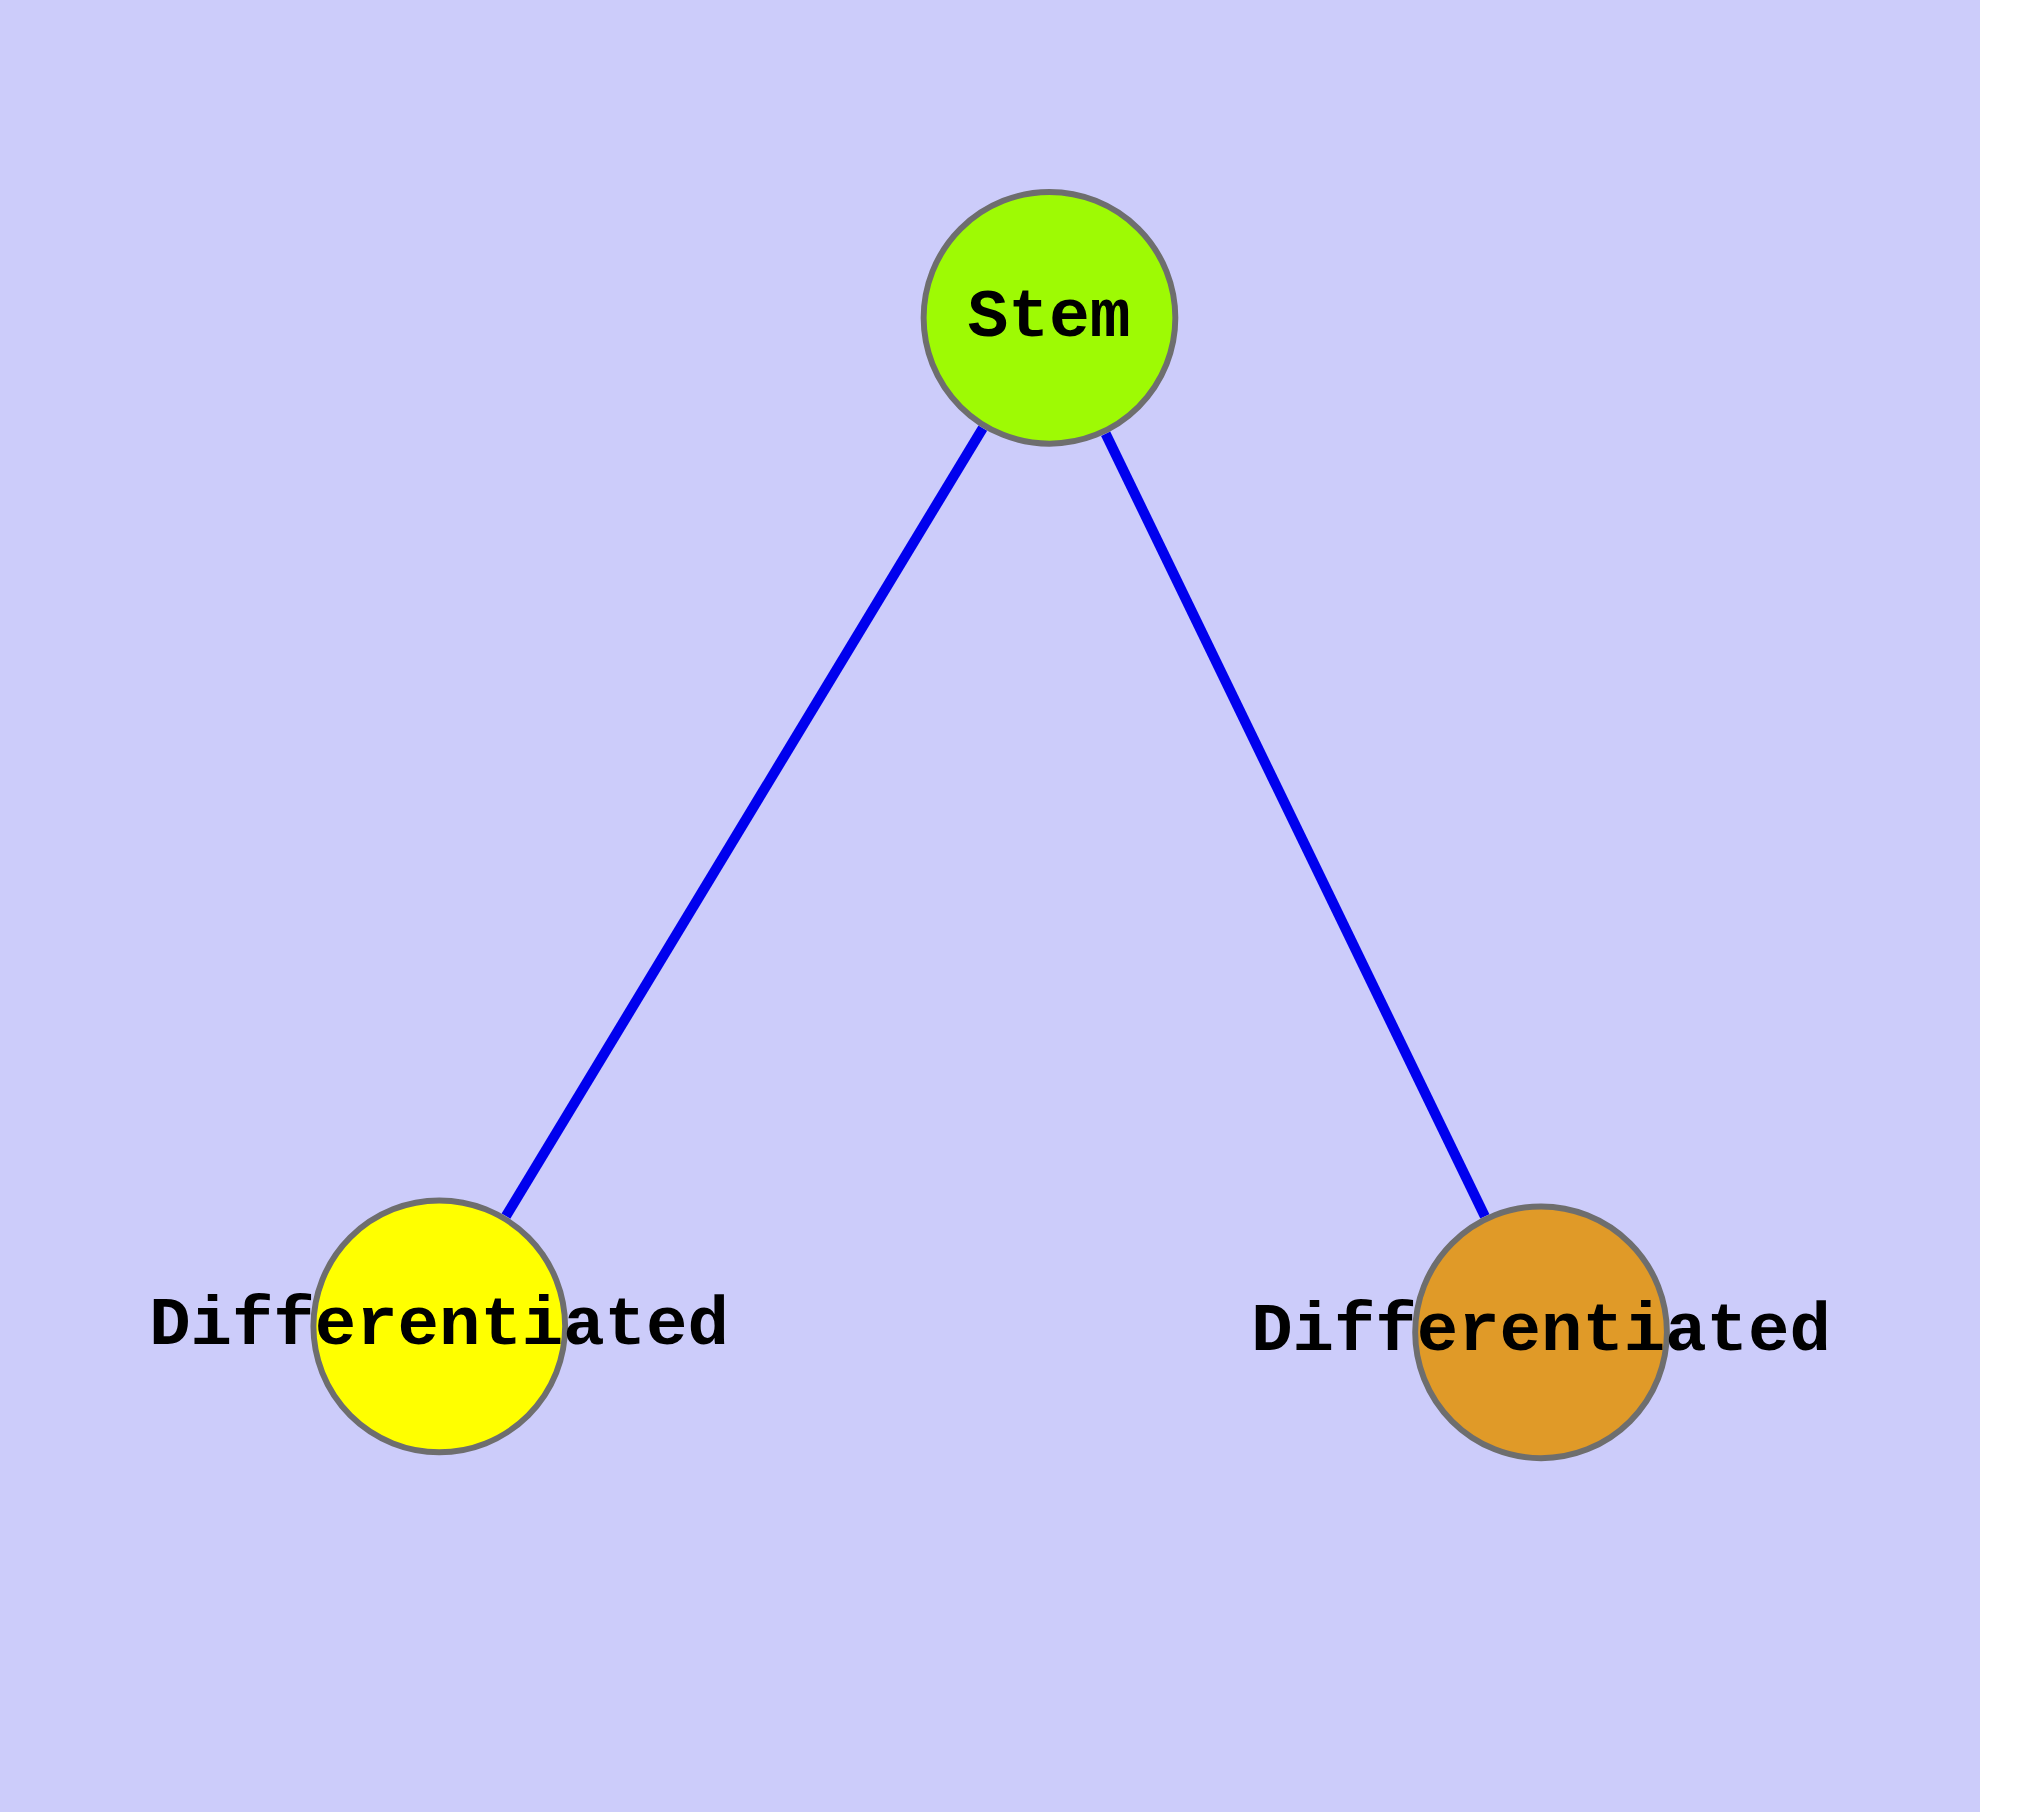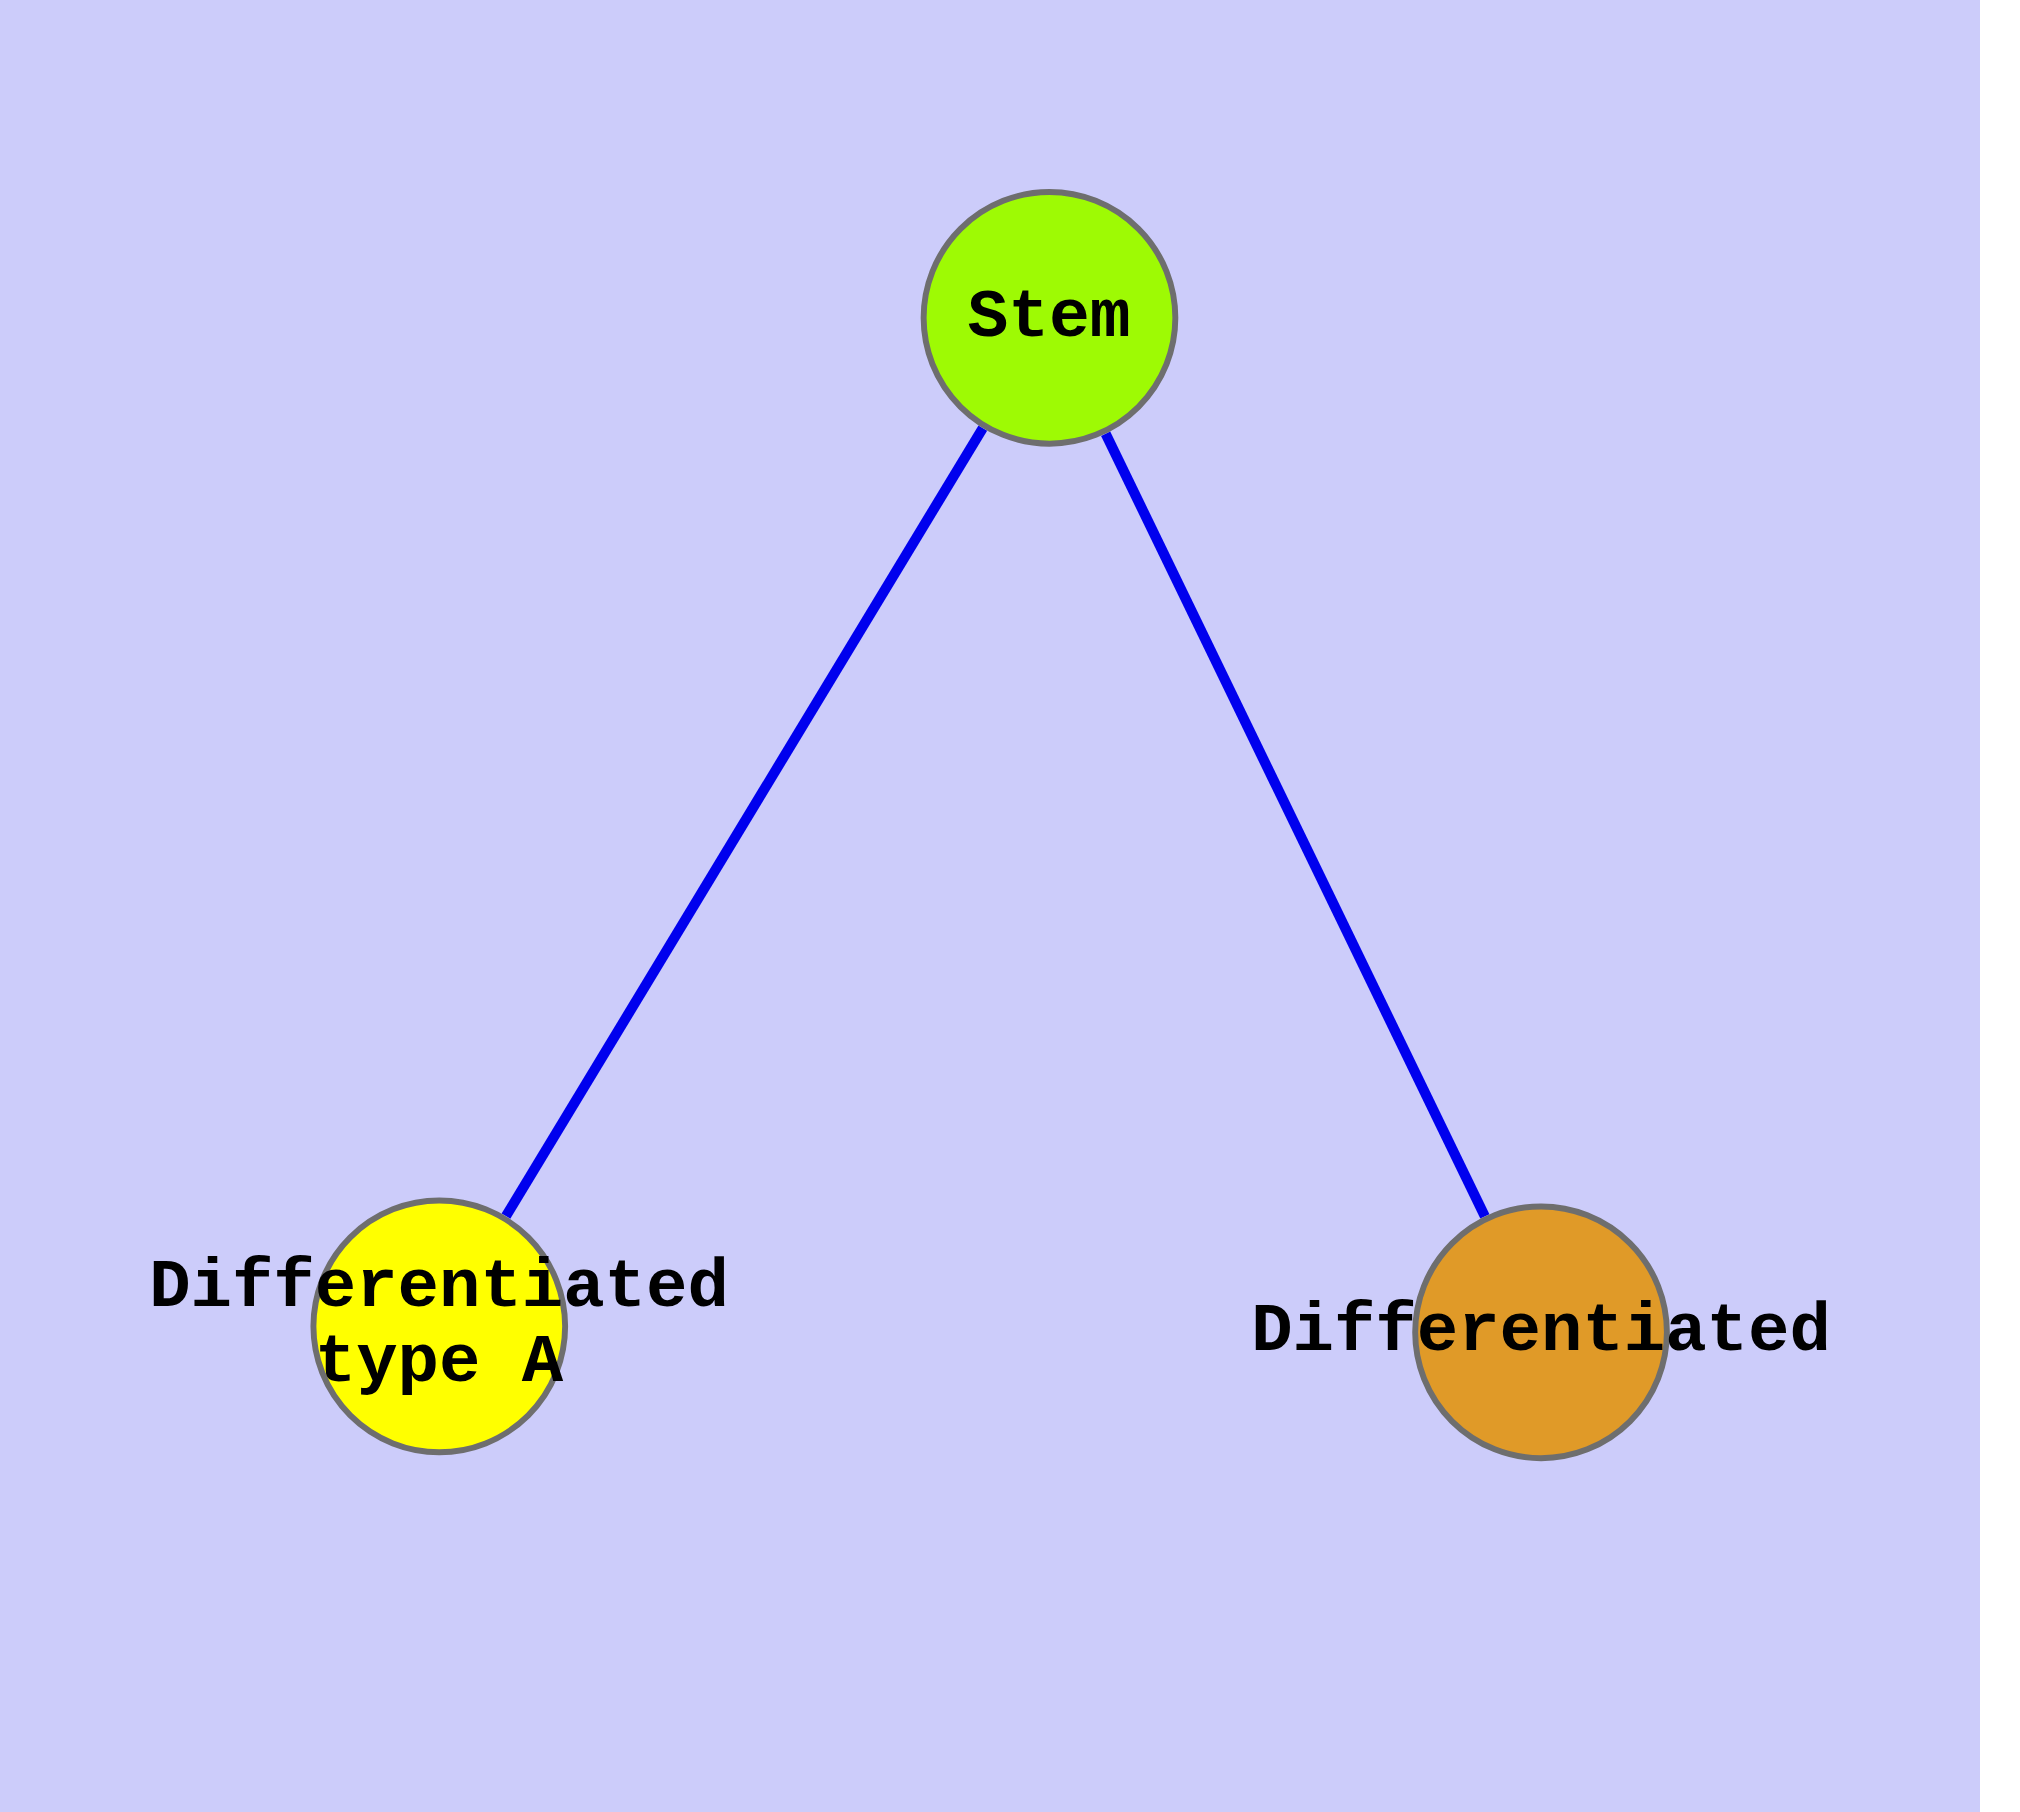--- a/index.html
+++ b/index.html
@@ -64,20 +64,19 @@
         <circle cx="1818" cy="1572" r="148.5" fill="#e09a28" stroke="#6e6e6e" stroke-width="7"></circle>
       </g>
   </svg>
 
   <div id="label-layer">
       <div class="node-label single" style="left: 1049px; top: 318px;">
         <span class="line">Stem</span>
       </div>
       <div class="node-label two-line" style="left: 439px; top: 1326px;">
         <span class="line">Differentiated</span>
-        <span class="line">type A</span>
       </div>
       <div class="node-label two-line" style="left: 1541px; top: 1332px;">
         <span class="line">Differentiated</span>
       </div>
     </div>
 </div>
 
 
 </body></html>

